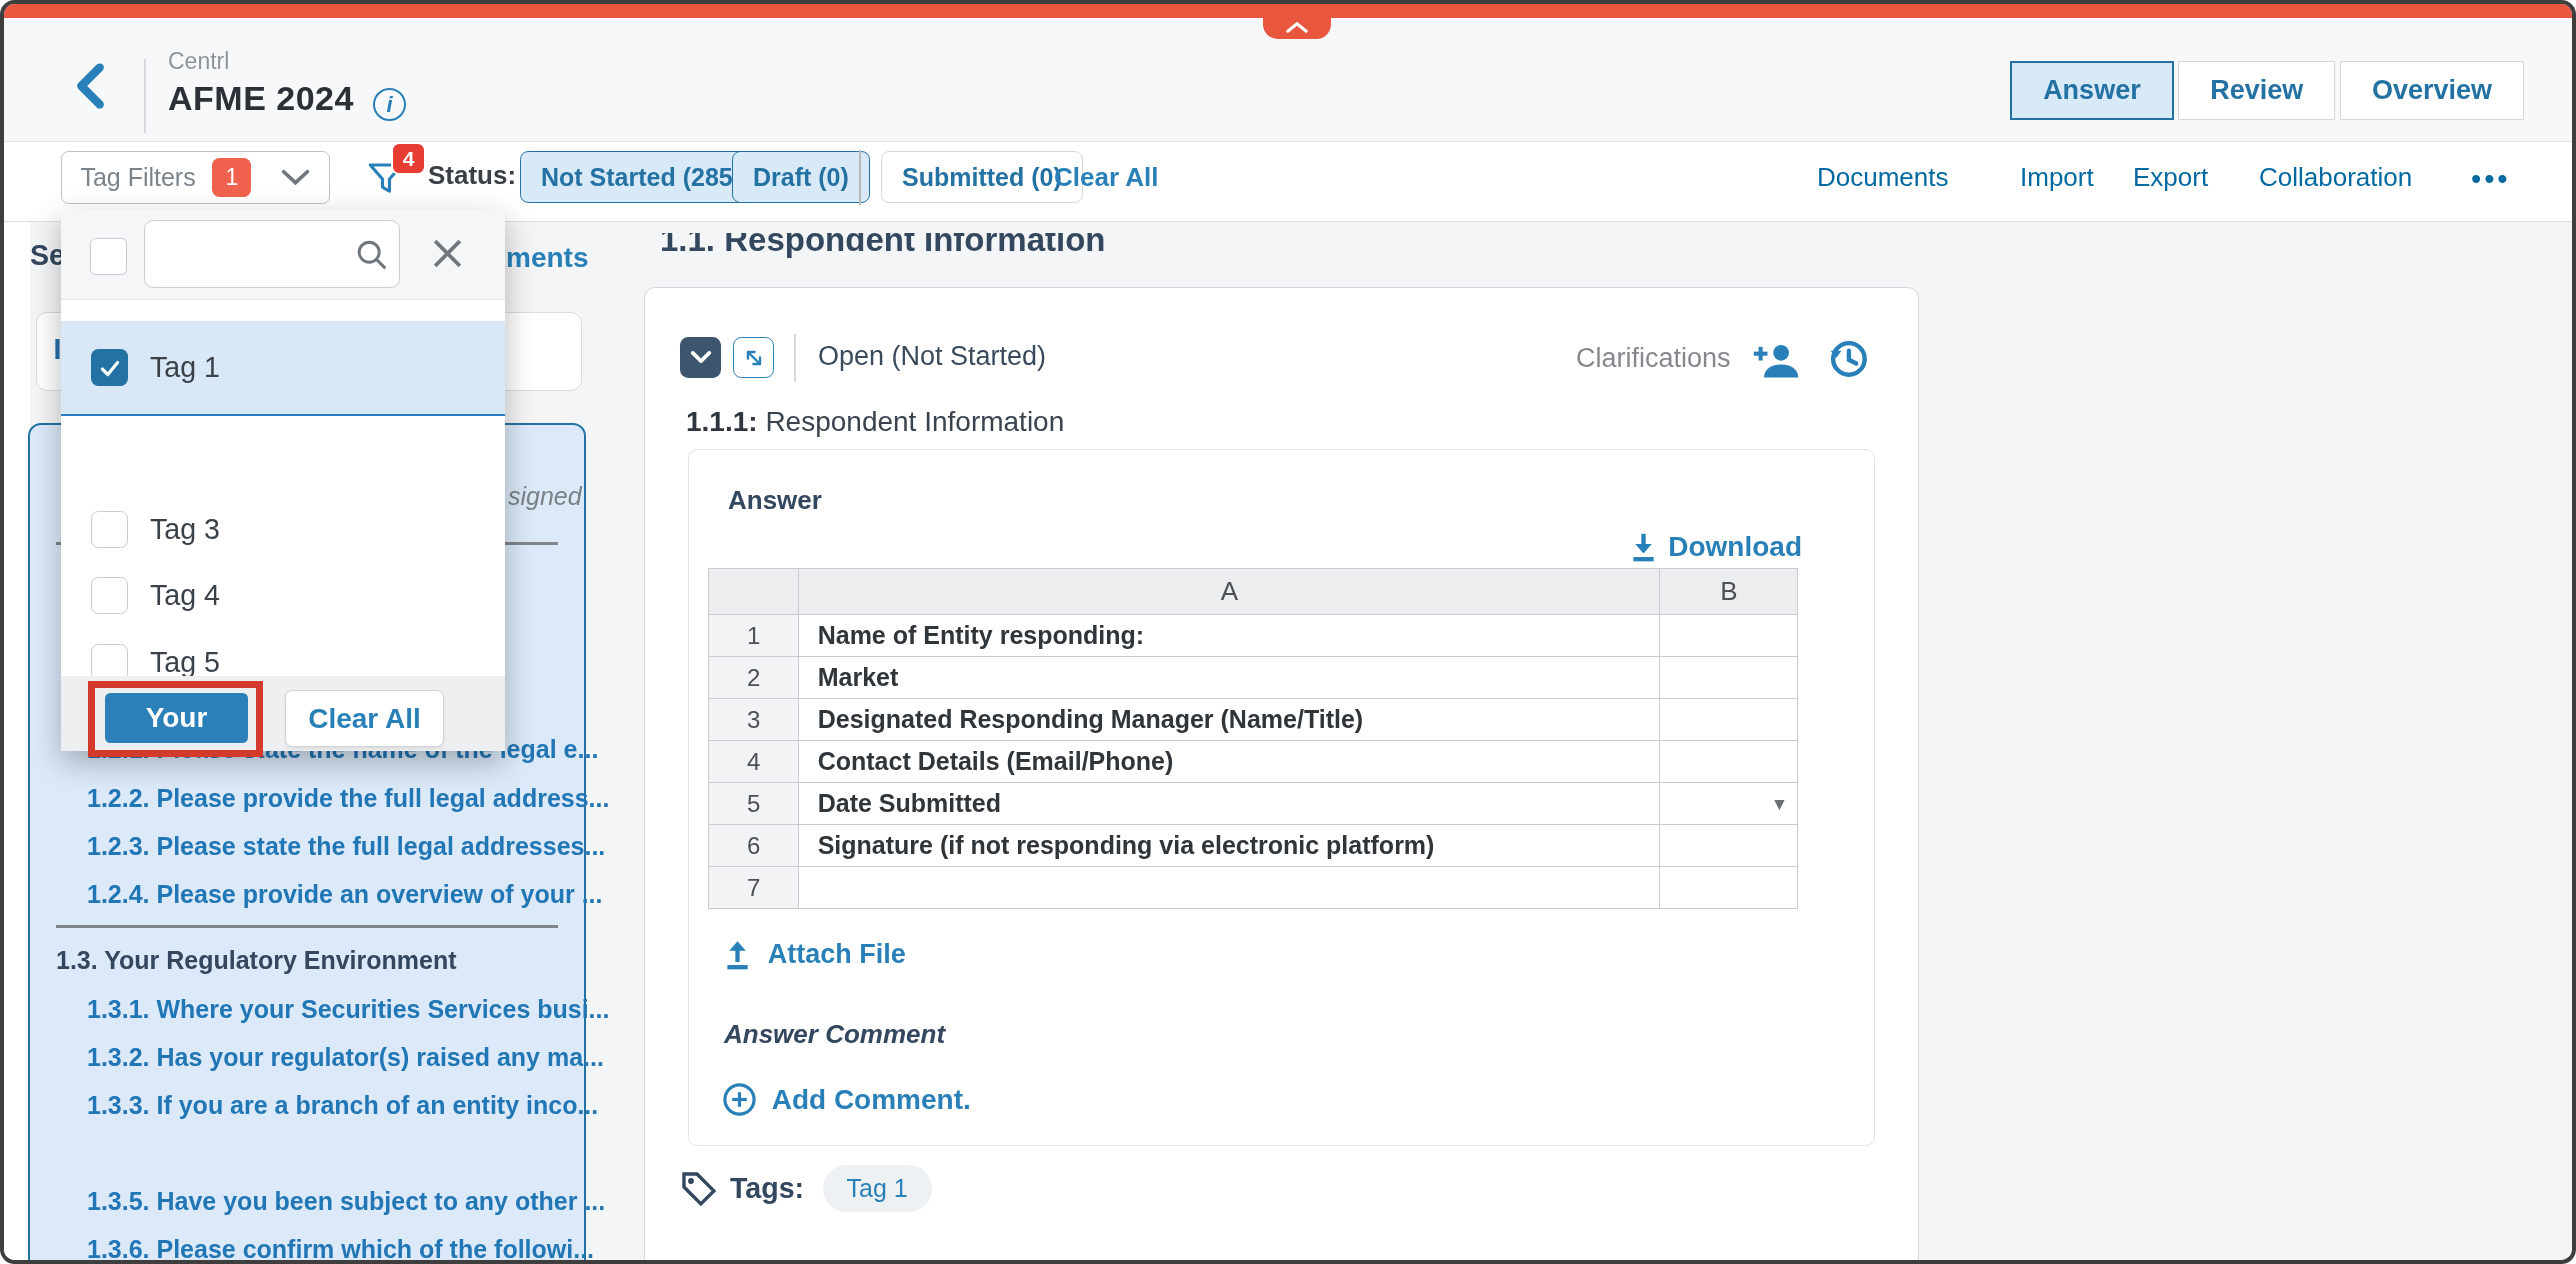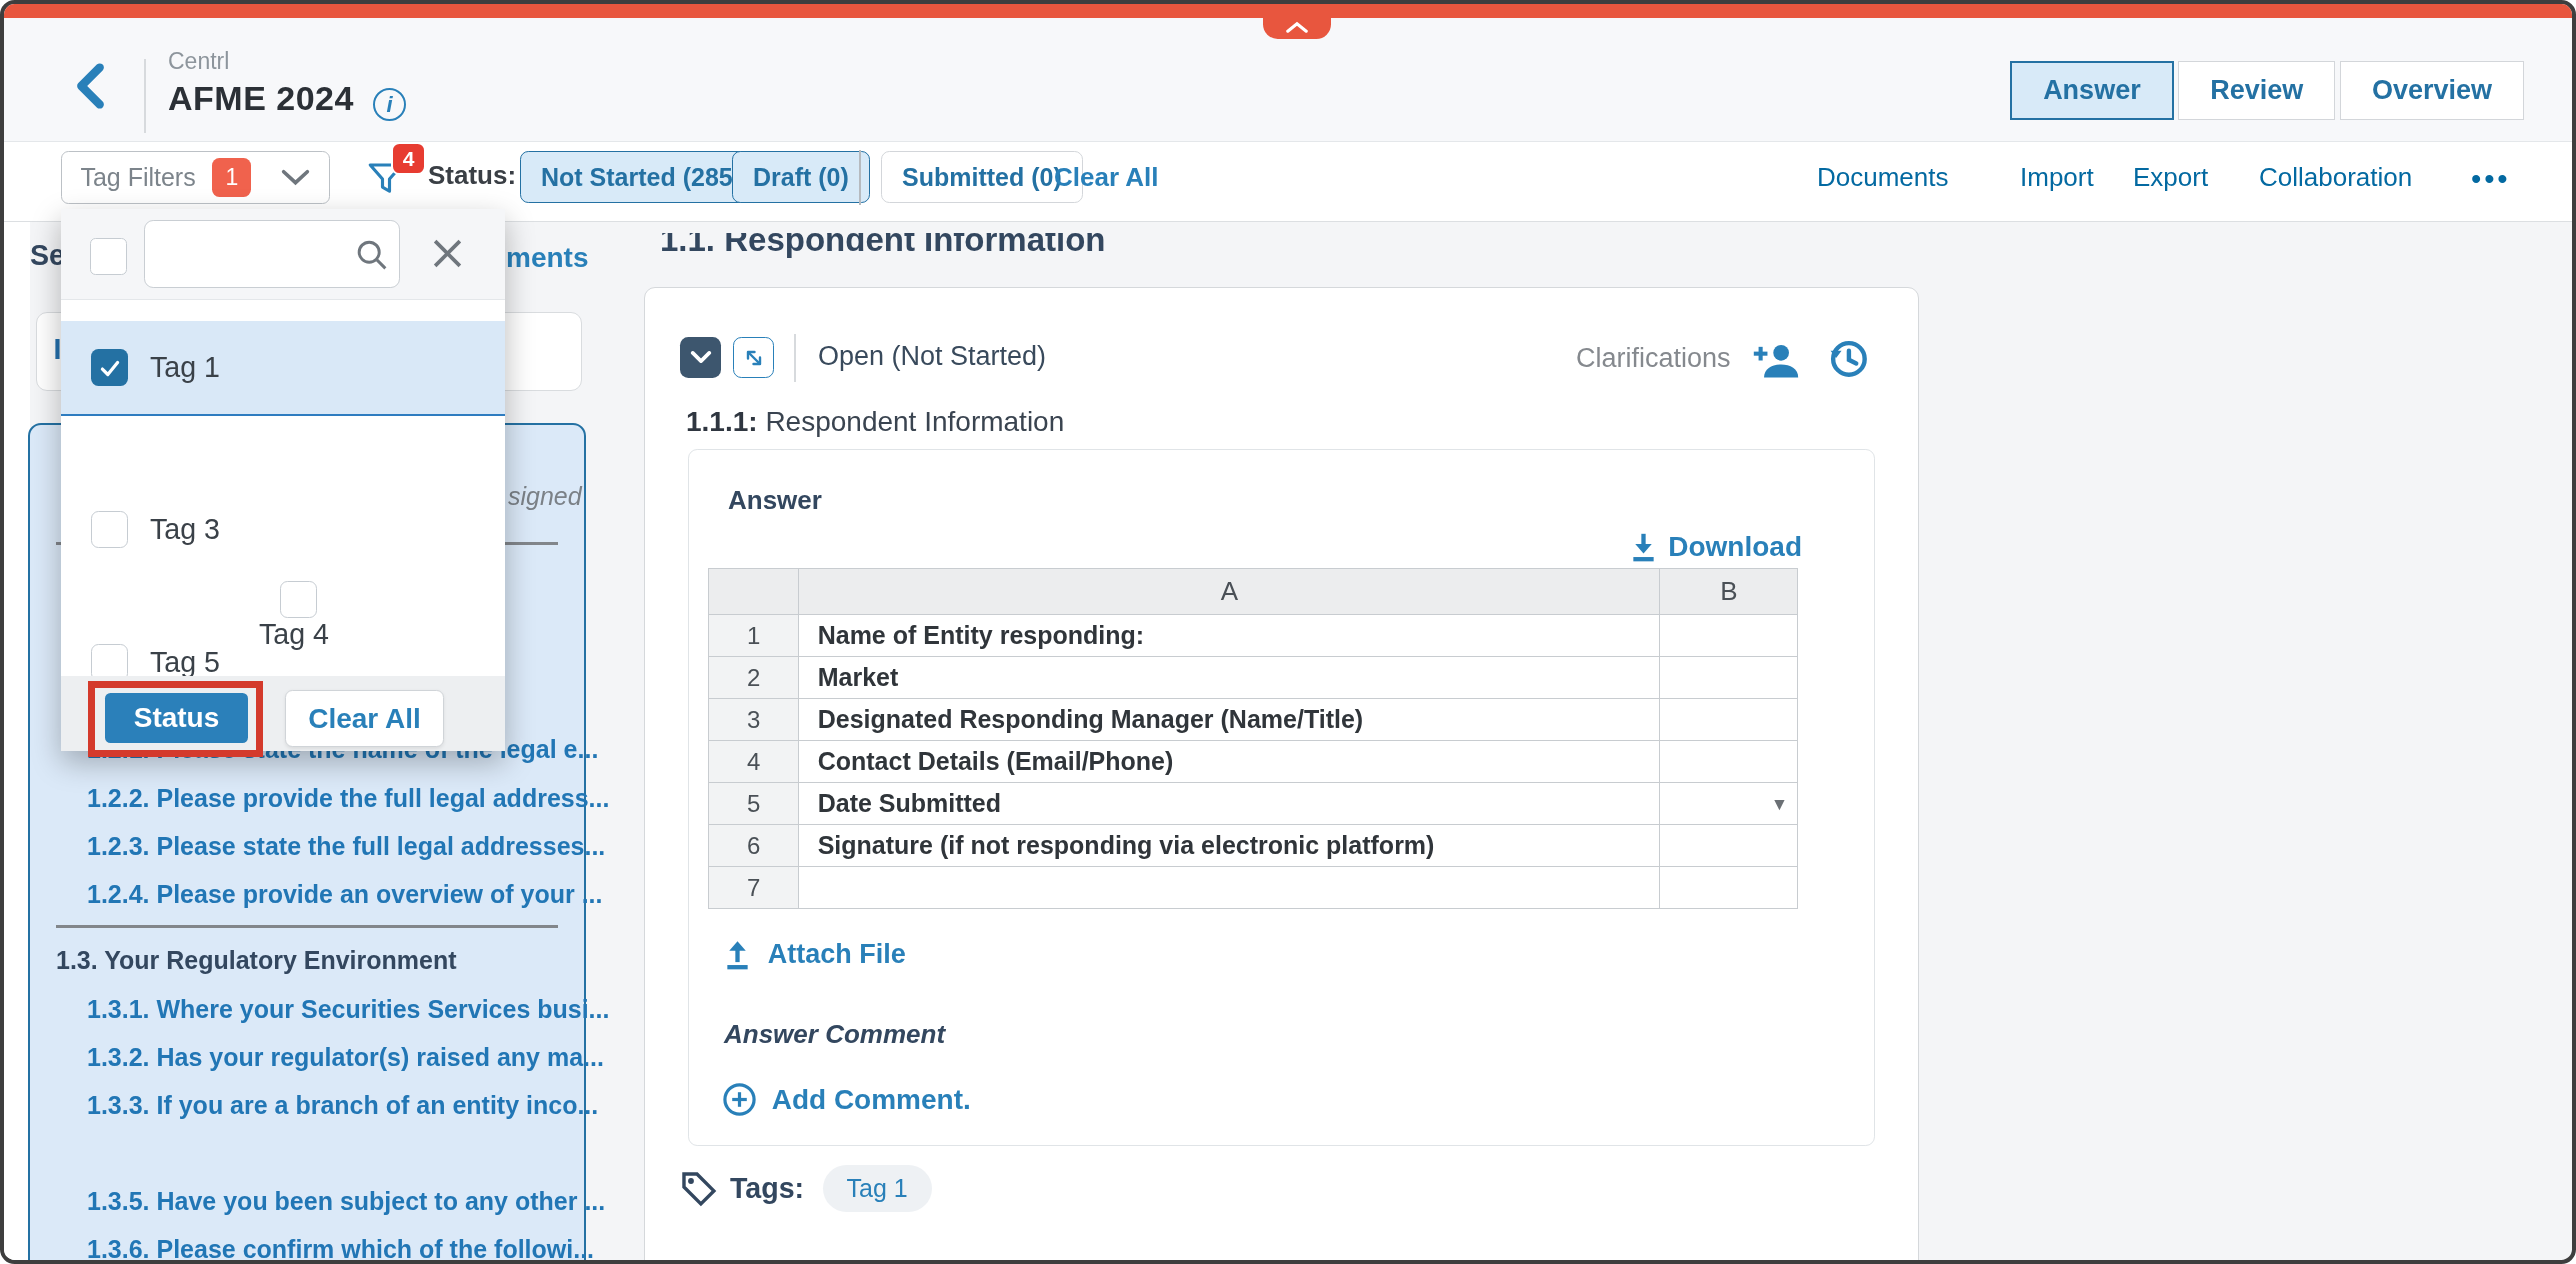--- a/index.html
+++ b/index.html
@@ -332,31 +332,31 @@
         <svg width="26" height="26" viewBox="0 0 24 24">
             <polyline points="5,13 10,18 19,7" fill="none" stroke="#fff" stroke-width="3" stroke-linecap="round" stroke-linejoin="round"></polyline>
           </svg>
       </span>
       <span class="tlabel">Tag 1</span>
     </div>
     <div class="dd-row" style="top:284px; height:72px;">
       <span class="box off"></span>
       <span class="tlabel">Tag 3</span>
     </div>
-    <div class="dd-row" style="top:372px; height:72px;flex-direction:column;">
+    <div class="dd-row" style="top:350px; height:72px;">
       <span class="box off"></span>
       <span class="tlabel">Tag 4</span>
     </div>
     <div class="dd-row" style="top:426px; height:55px;">
       <span class="box off"></span>
       <span class="tlabel">Tag 5</span>
     </div>
 
     <div class="dd-foot">
-      <div class="applybtn">Status</div>
+      <div class="applybtn">Your</div>
       <div class="clearbtn">Clear All</div>
     </div>
   </div>
 
   <div class="red-annot"></div>
 
 </div>
 
 
 </body></html>

